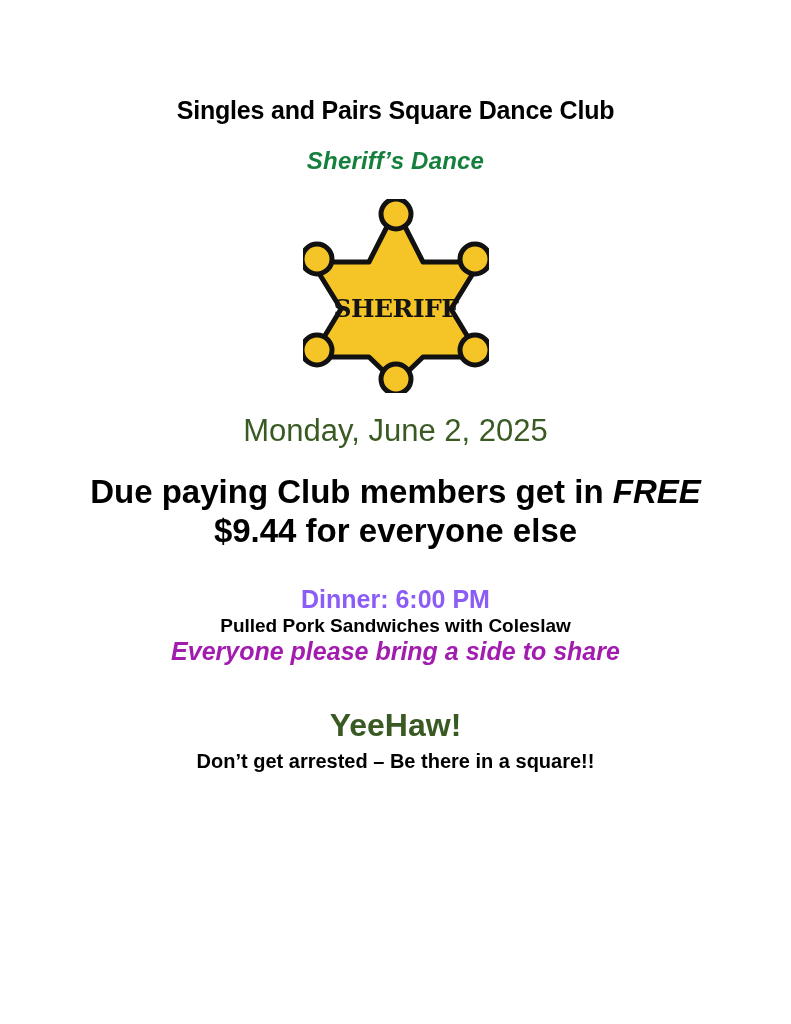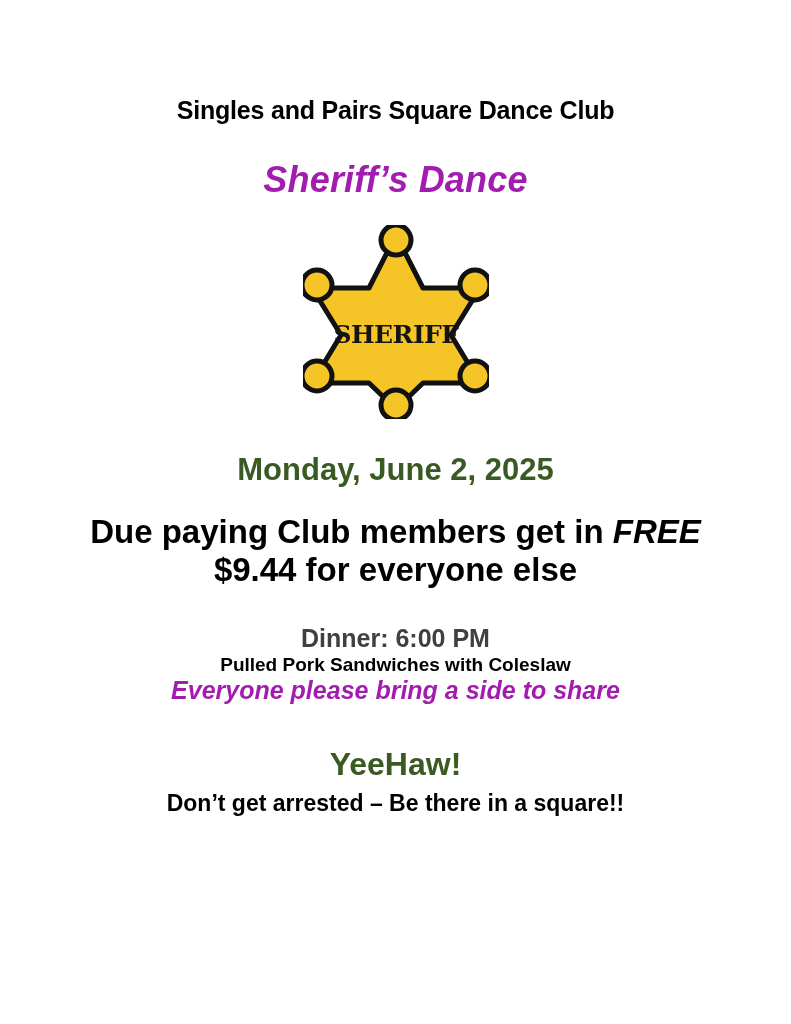--- a/index.html
+++ b/index.html
@@ -34,25 +34,25 @@
   
   .club-name {
     font-size: 25px;
     font-weight: bold;
     color: #000000;
     letter-spacing: -0.2px;
   }
 
   
   .event-title {
-    font-size: 36px;
+    font-size: 24px;
     font-weight: bold;
     font-style: italic;
-    color: #a21caf;
-    margin-top: 33px;
+    color: #15803d;
+    margin-top: 21px;
     letter-spacing: 0.2px;
   }
 
   
   .badge-wrap {
     margin-top: 24px;
     width: 186px;
     height: 194px;
     display: flex;
     align-items: center;
@@ -64,43 +64,43 @@
     font-family: "DejaVu Serif", serif;
     font-weight: bold;
     font-size: 25px;
     fill: #141414;
     letter-spacing: -0.5px;
   }
 
   
   .event-date {
     font-size: 31px;
-    font-weight: bold;
+    font-weight: normal;
     color: #3A5A23;
-    margin-top: 33px;
+    margin-top: 20px;
   }
 
   
   .price-block { margin-top: 24px; }
   .price-line {
     font-size: 33px;
     font-weight: bold;
     color: #000000;
   }
   .price-line em {
     font-style: italic;
     font-weight: bold;
   }
 
   
   .dinner-block { margin-top: 34px; }
   .section-head {
     font-size: 25px;
     font-weight: bold;
-    color: #404040;
+    color: #8b5cf6;
   }
   .body-line {
     font-size: 19px;
     font-weight: bold;
     color: #000000;
   }
   .body-line-italic {
     font-size: 25px;
     font-weight: bold;
     font-style: italic;
@@ -111,21 +111,21 @@
   .caller-block { margin-top: 33px; }
 
   
   .closing-block { margin-top: 40px; }
   .yeehaw {
     font-size: 32px;
     font-weight: bold;
     color: #3A5A23;
   }
   .closing-line {
-    font-size: 23px;
+    font-size: 20px;
     font-weight: bold;
     color: #000000;
     margin-top: 6px;
   }
 </style>
 </head>
 <body>
 
 <div class="flyer">
 

